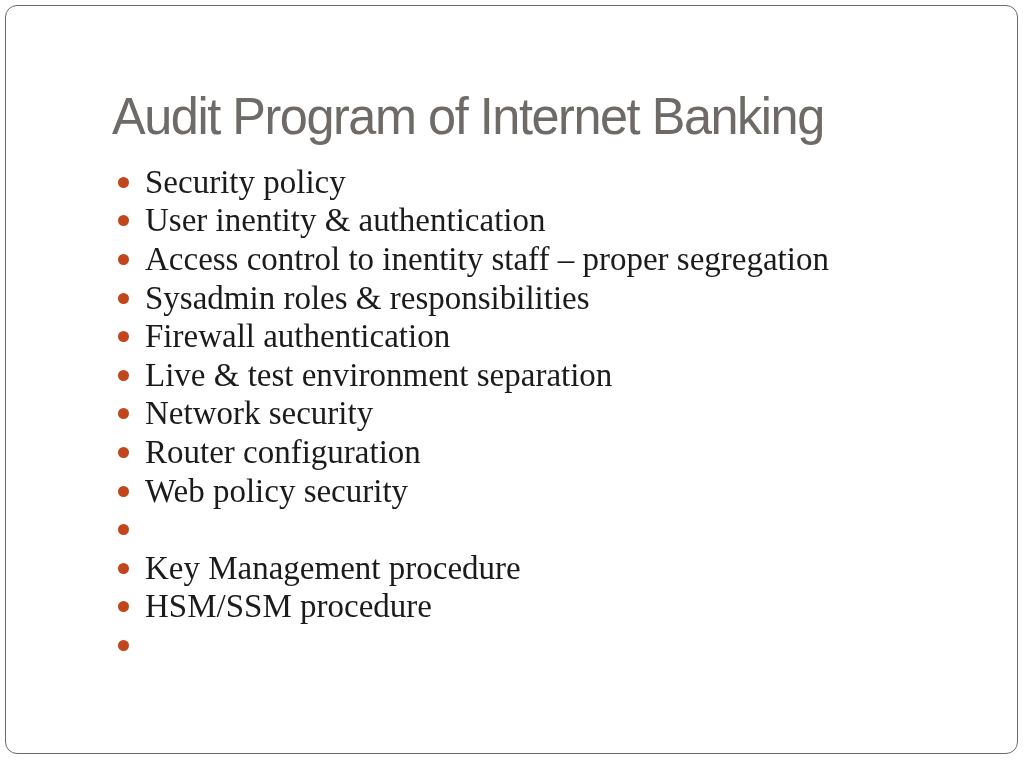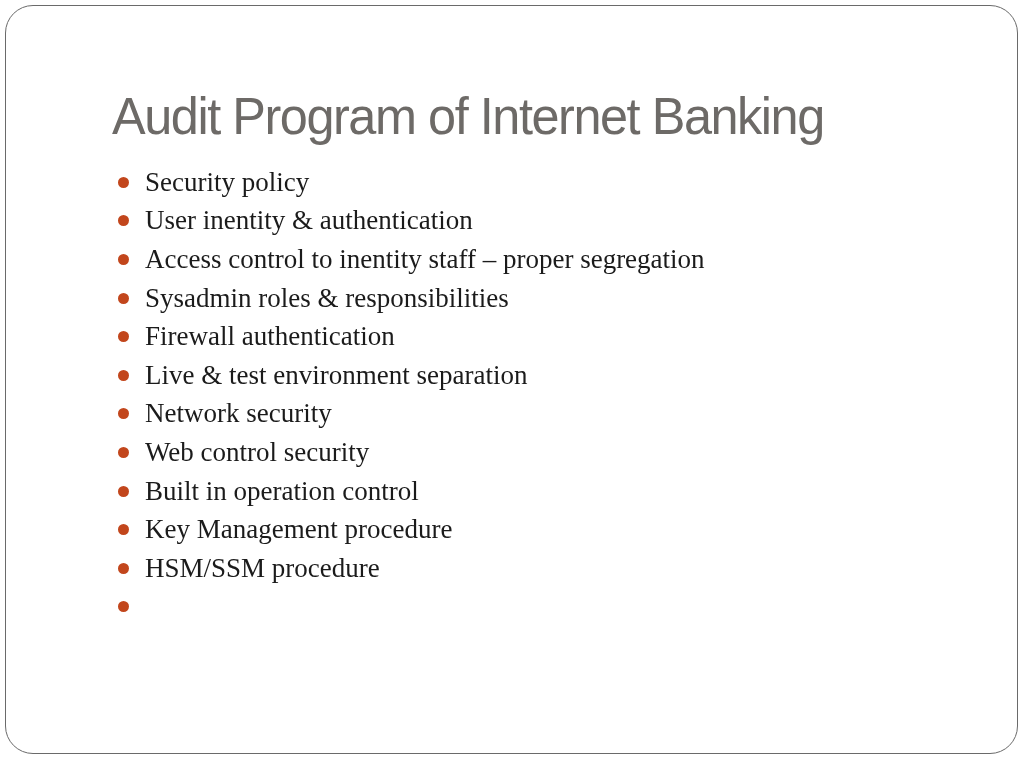--- a/index.html
+++ b/index.html
@@ -18,21 +18,21 @@
   }
   .slide {
     position: absolute;
     left: 5px;
     top: 5px;
     width: 1013px;
     height: 749px;
     box-sizing: border-box;
     background: var(--slide-bg, #ffffff);
     border: 1.5px solid var(--border-color, #6a6a6a);
-    border-radius: 28px;
+    border-radius: 12px;
   }
   .title {
     position: absolute;
     left: 106px;
     top: 84px;
     margin: 0;
     font-family: "Liberation Sans", sans-serif;
     font-weight: 400;
     font-size: 52px;
     line-height: 1;
@@ -58,21 +58,21 @@
   .dot {
     flex: 0 0 auto;
     width: 11px;
     height: 11px;
     border-radius: 50%;
     background: var(--bullet-color, #c2461c);
     margin-right: 16px;
   }
   .bullet-text {
     font-family: "Liberation Serif", serif;
-    font-size: 27px;
+    font-size: 33px;
     line-height: 1;
     color: var(--body-color, #1b1b1b);
     white-space: nowrap;
   }
 </style>
 </head>
 <body>
 
 <div class="canvas">
   <div class="slide">
@@ -101,25 +101,28 @@
       <li class="bullet-item">
         <span class="dot"></span>
         <span class="bullet-text">Live &amp; test environment separation</span>
       </li>
       <li class="bullet-item">
         <span class="dot"></span>
         <span class="bullet-text">Network security</span>
       </li>
       <li class="bullet-item">
         <span class="dot"></span>
-        <span class="bullet-text">Web control security</span>
+        <span class="bullet-text">Router configuration</span>
       </li>
       <li class="bullet-item">
         <span class="dot"></span>
-        <span class="bullet-text">Built in operation control</span>
+        <span class="bullet-text">Web policy security</span>
+      </li>
+      <li class="bullet-item">
+        <span class="dot"></span>
       </li>
       <li class="bullet-item">
         <span class="dot"></span>
         <span class="bullet-text">Key Management procedure</span>
       </li>
       <li class="bullet-item">
         <span class="dot"></span>
         <span class="bullet-text">HSM/SSM procedure</span>
       </li>
       <li class="bullet-item">

